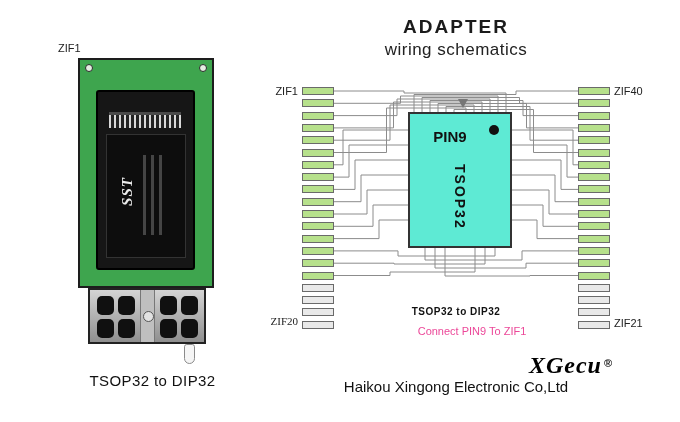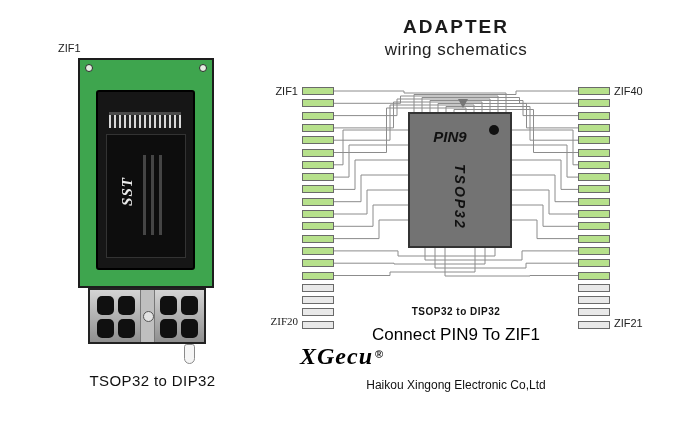--- a/index.html
+++ b/index.html
@@ -48,41 +48,41 @@
   .subtitle{position:absolute;left:300px;top:40px;width:312px;text-align:center;
             font-size:17px;color:#222;letter-spacing:.5px;}
   #wires{position:absolute;left:0;top:0;}
   .pad{position:absolute;width:32px;height:8px;border:1px solid #6a6a6a;box-sizing:border-box;}
   .lbl{position:absolute;font-size:11px;color:#222;}
   .lbl-zif1{left:262px;top:85px;width:36px;text-align:right;}
   .lbl-zif40{left:614px;top:85px;}
   .lbl-zif20{left:254px;top:315px;width:44px;text-align:right;font-family:Liberation Serif, serif;}
   .lbl-zif21{left:614px;top:317px;}
   .chipbox{position:absolute;left:408px;top:112px;width:104px;height:136px;
-           background:#737373;border:2px solid #333;box-sizing:border-box;font-style:italic;}
+           background:#5eead4;border:2px solid #333;box-sizing:border-box;}
   .pin9{position:absolute;left:0;top:14px;width:80px;text-align:center;
         font-weight:bold;font-size:15px;color:#111;}
   .dot{position:absolute;right:11px;top:11px;width:10px;height:10px;
        background:#111;border-radius:50%;}
   .vert{position:absolute;left:50%;top:50px;transform:translateX(-50%);
         writing-mode:vertical-rl;font-weight:bold;font-size:14px;
         letter-spacing:2px;color:#111;}
   .arrow{position:absolute;left:458px;top:99px;width:0;height:0;
          border-left:5px solid transparent;border-right:5px solid transparent;
          border-top:9px solid #777;}
   .sc-caption{position:absolute;left:300px;top:306px;width:312px;text-align:center;
               font-size:10px;font-weight:bold;letter-spacing:.5px;color:#111;}
-  .instruction{position:absolute;left:300px;top:325px;width:312px;text-align:center;
-               font-size:17px;color:#000000;}
-  .brandline{position:absolute;left:300px;top:343px;width:312px;text-align:left;}
+  .instruction{position:absolute;left:316px;top:325px;width:312px;text-align:center;
+               font-size:11px;color:#ec4899;}
+  .brandline{position:absolute;left:300px;top:352px;width:312px;text-align:right;}
   .brand{font-family:"Liberation Serif",serif;font-weight:bold;font-style:italic;
          font-size:24px;color:#000;letter-spacing:1px;}
   .reg{font-size:11px;vertical-align:super;margin-left:2px;font-weight:bold;}
   .company{position:absolute;left:300px;top:378px;width:312px;text-align:center;
-           font-size:12px;color:#111;}
+           font-size:15px;color:#111;}
 </style>
 </head>
 <body>
 
 <div class="canvas">
 
   <div>
     <div class="zif1-tag">ZIF1</div>
 
     <div class="pcb" style="background: rgb(62, 165, 78);">

